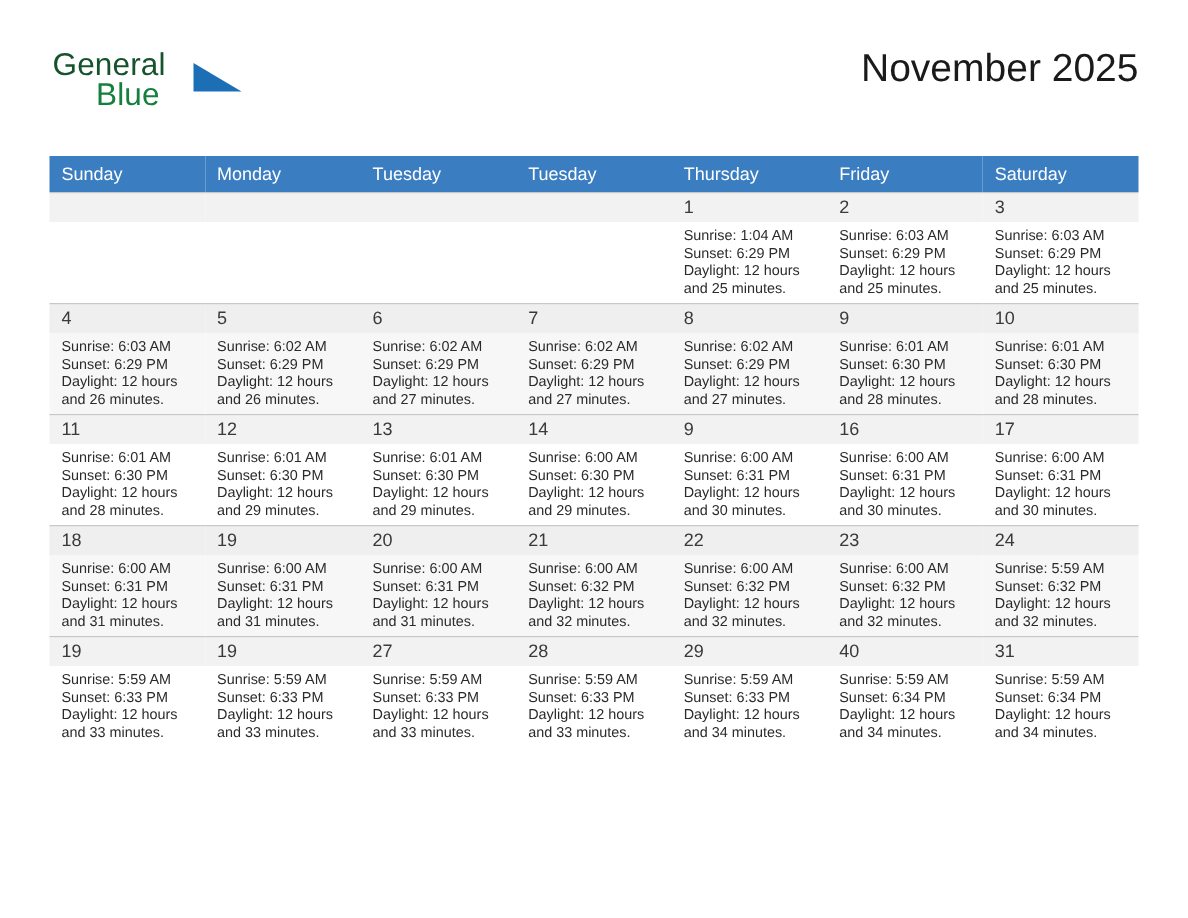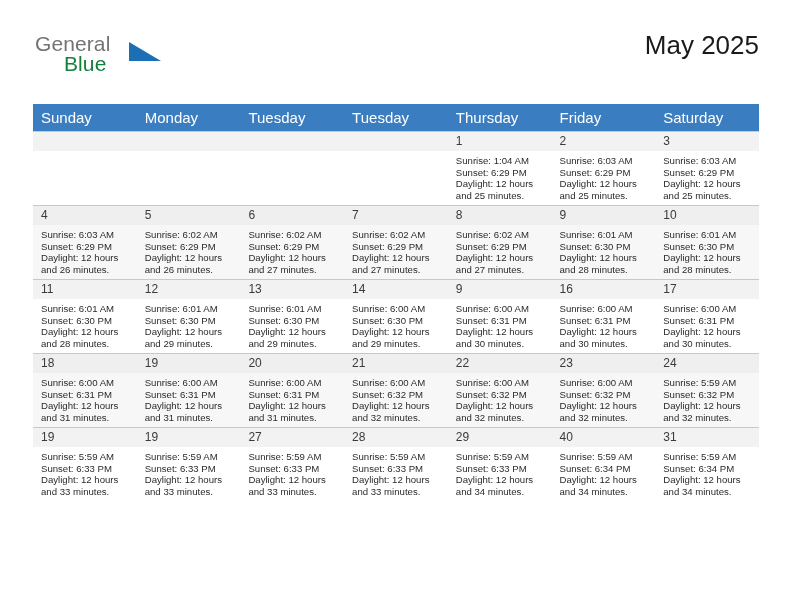--- a/index.html
+++ b/index.html
@@ -35,21 +35,21 @@
     top: 4px;
     width: 170px;
     height: 56px;
   }
   .logo-general {
     position: absolute;
     left: 2px;
     top: 0px;
     font-size: 21px;
     letter-spacing: 0.1px;
-    color: #737373;
+    color: #14532d;
     font-family: "Liberation Sans", sans-serif;
   }
   .logo-blue {
     position: absolute;
     left: 31px;
     top: 20px;
     font-size: 21px;
     letter-spacing: 0.1px;
     color: #15803d;
     font-family: "Liberation Sans", sans-serif;
@@ -90,21 +90,21 @@
     position: absolute;
     left: 33px;
     top: 104px;
     width: 726px;
     border-collapse: collapse;
     table-layout: fixed;
   }
   .calendar th {
     background: #3a7dc0;
     color: #ffffff;
-    font-size: 15px;
+    font-size: 12px;
     font-weight: normal;
     text-align: left;
     padding: 5px 0 5px 8px;
     height: 12px;
     border: none;
   }
   .calendar td {
     vertical-align: top;
     width: 103.71px;
     height: 74px;
@@ -159,21 +159,21 @@
 
   <div class="header">
 
     <div class="logo">
       <span class="logo-general">General</span>
       <span class="logo-triangle"></span>
       <span class="logo-blue">Blue</span>
     </div>
 
     <div class="title-block">
-      <div class="cal-title">May 2025</div>
+      <div class="cal-title">November 2025</div>
     </div>
 
   </div>
 
   <table class="calendar">
     <thead>
       <tr id="weekday-row">
           <th>Sunday</th>
           <th>Monday</th>
           <th>Tuesday</th>

